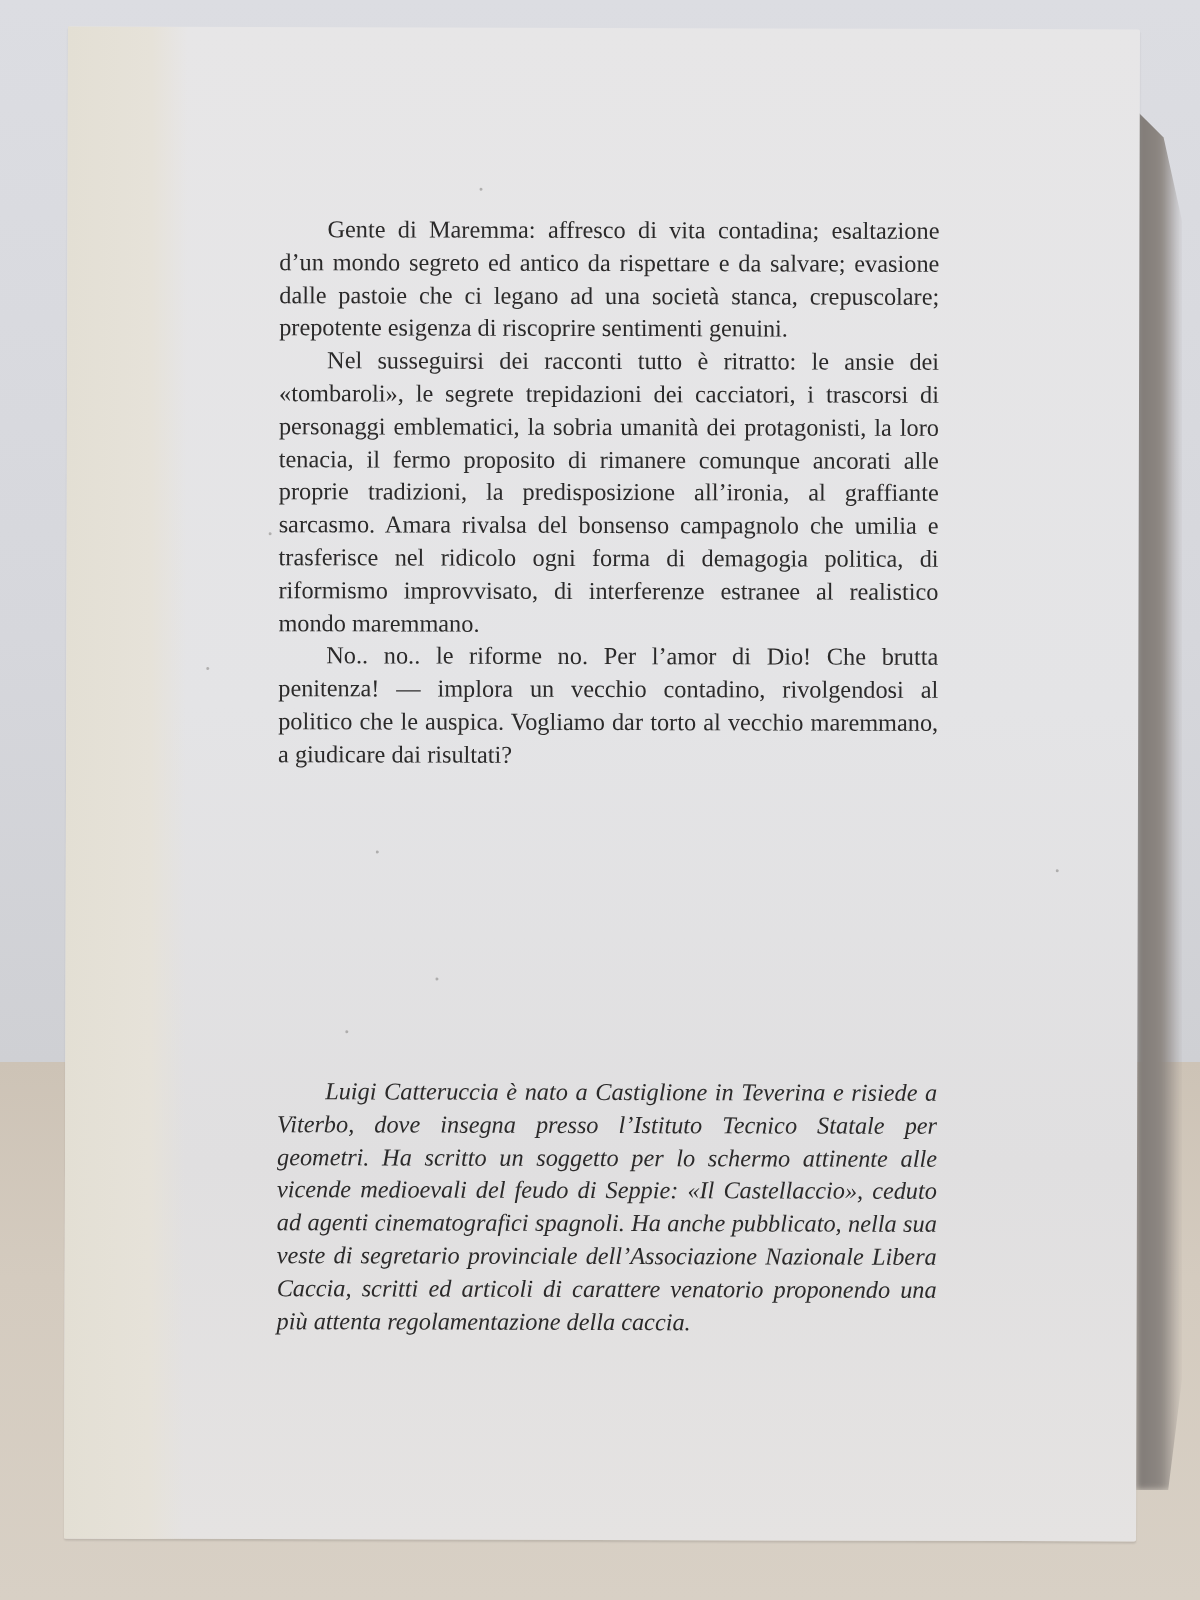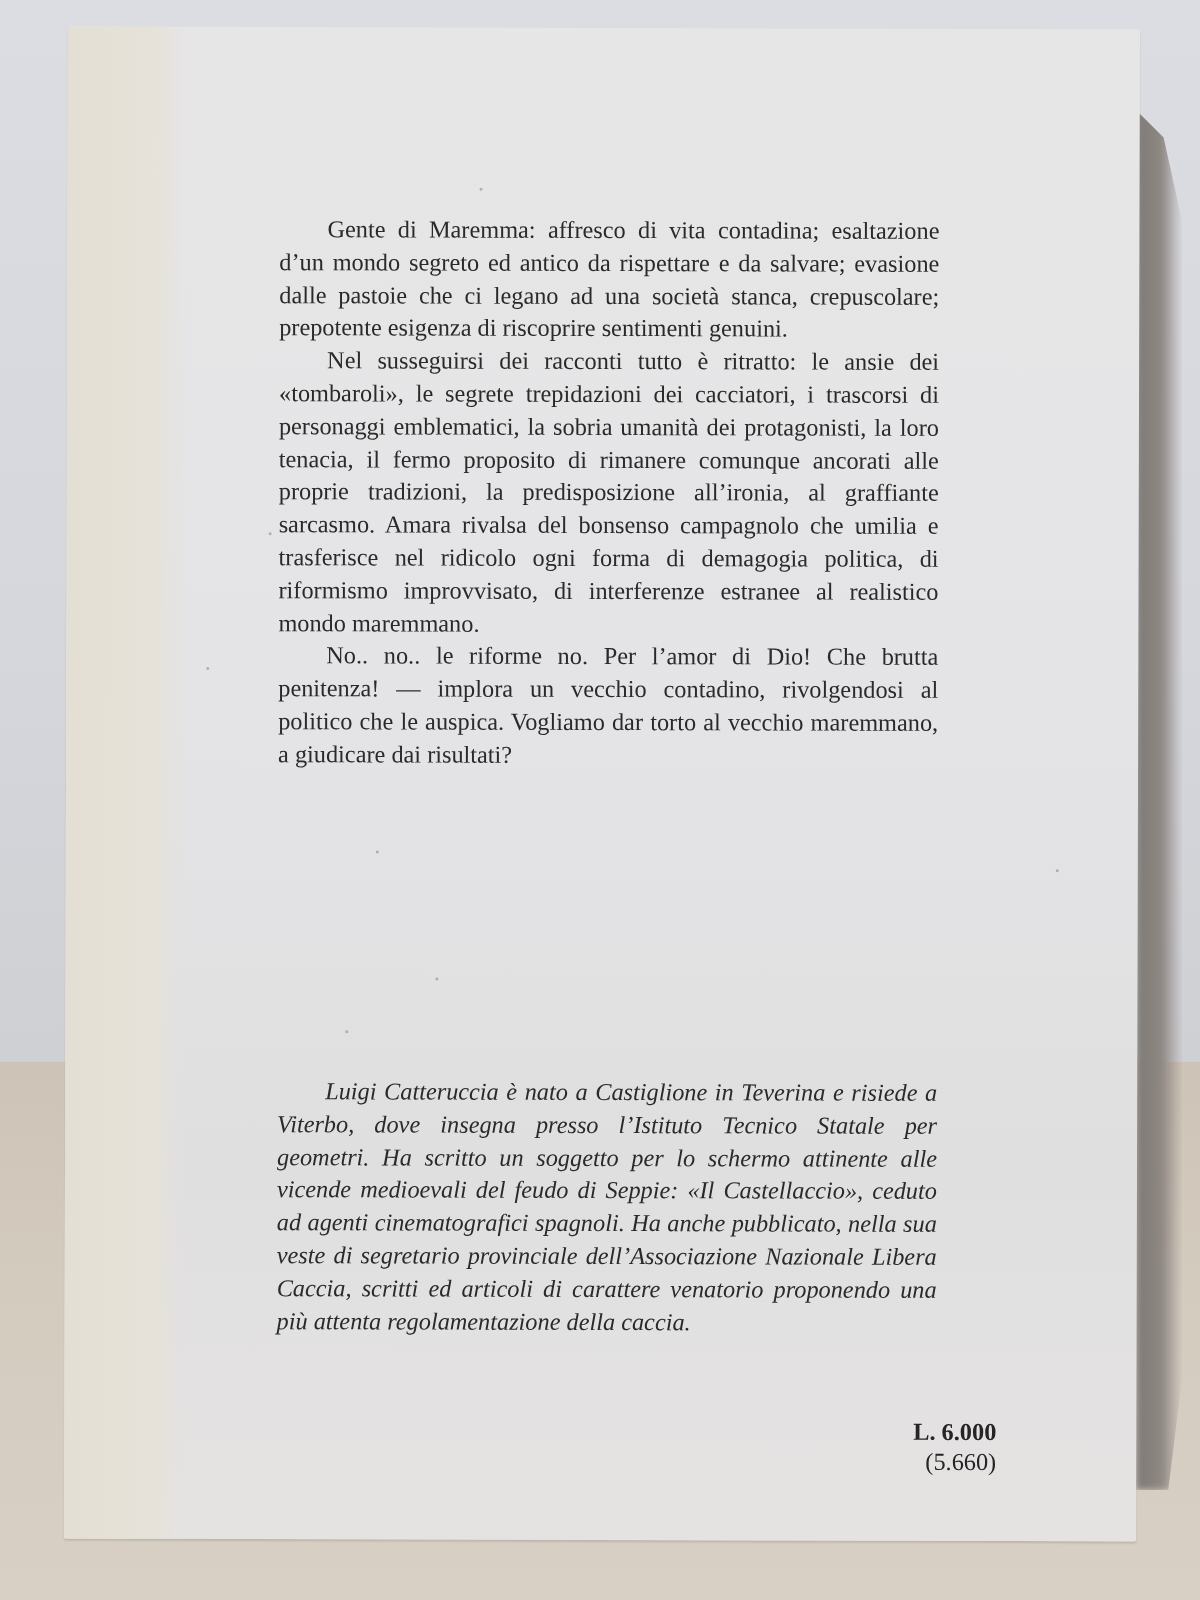--- a/index.html
+++ b/index.html
@@ -112,17 +112,13 @@
   <div class="text-block main-text">
     <p>Gente di Maremma: affresco di vita contadina; esalta­zione d’un mondo segreto ed antico da rispettare e da salva­re; evasione dalle pastoie che ci legano ad una società stan­ca, crepuscolare; prepotente esigenza di riscoprire sentimen­ti genuini.</p>
     <p>Nel susseguirsi dei racconti tutto è ritratto: le ansie dei «tombaroli», le segrete trepidazioni dei cacciatori, i trascor­si di personaggi emblematici, la sobria umanità dei protago­nisti, la loro tenacia, il fermo proposito di rimanere comun­que ancorati alle proprie tradizioni, la predisposizione all’ironia, al graffiante sarcasmo. Amara rivalsa del bon­senso campagnolo che umilia e trasferisce nel ridicolo ogni forma di demagogia politica, di riformismo improvvisato, di interferenze estranee al realistico mondo maremmano.</p>
     <p>No.. no.. le riforme no. Per l’amor di Dio! Che brutta penitenza! — implora un vecchio contadino, rivolgendosi al politico che le auspica. Vogliamo dar torto al vecchio ma­remmano, a giudicare dai risultati?</p>
   </div>
 
   <div class="text-block bio-text">
     <p>Luigi Catteruccia è nato a Castiglione in Teverina e ri­siede a Viterbo, dove insegna presso l’Istituto Tecnico Sta­tale per geometri. Ha scritto un soggetto per lo schermo atti­nente alle vicende medioevali del feudo di Seppie: «Il Ca­stellaccio», ceduto ad agenti cinematografici spagnoli. Ha anche pubblicato, nella sua veste di segretario provinciale dell’Associazione Nazionale Libera Caccia, scritti ed artico­li di carattere venatorio proponendo una più attenta regola­mentazione della caccia.</p>
   </div>
 
-  <div class="price-block">
-    <div class="price-main">L. 6.000</div>
-    <div class="price-secondary">(5.660)</div>
-  </div>
 </div>
 
 </body></html>

